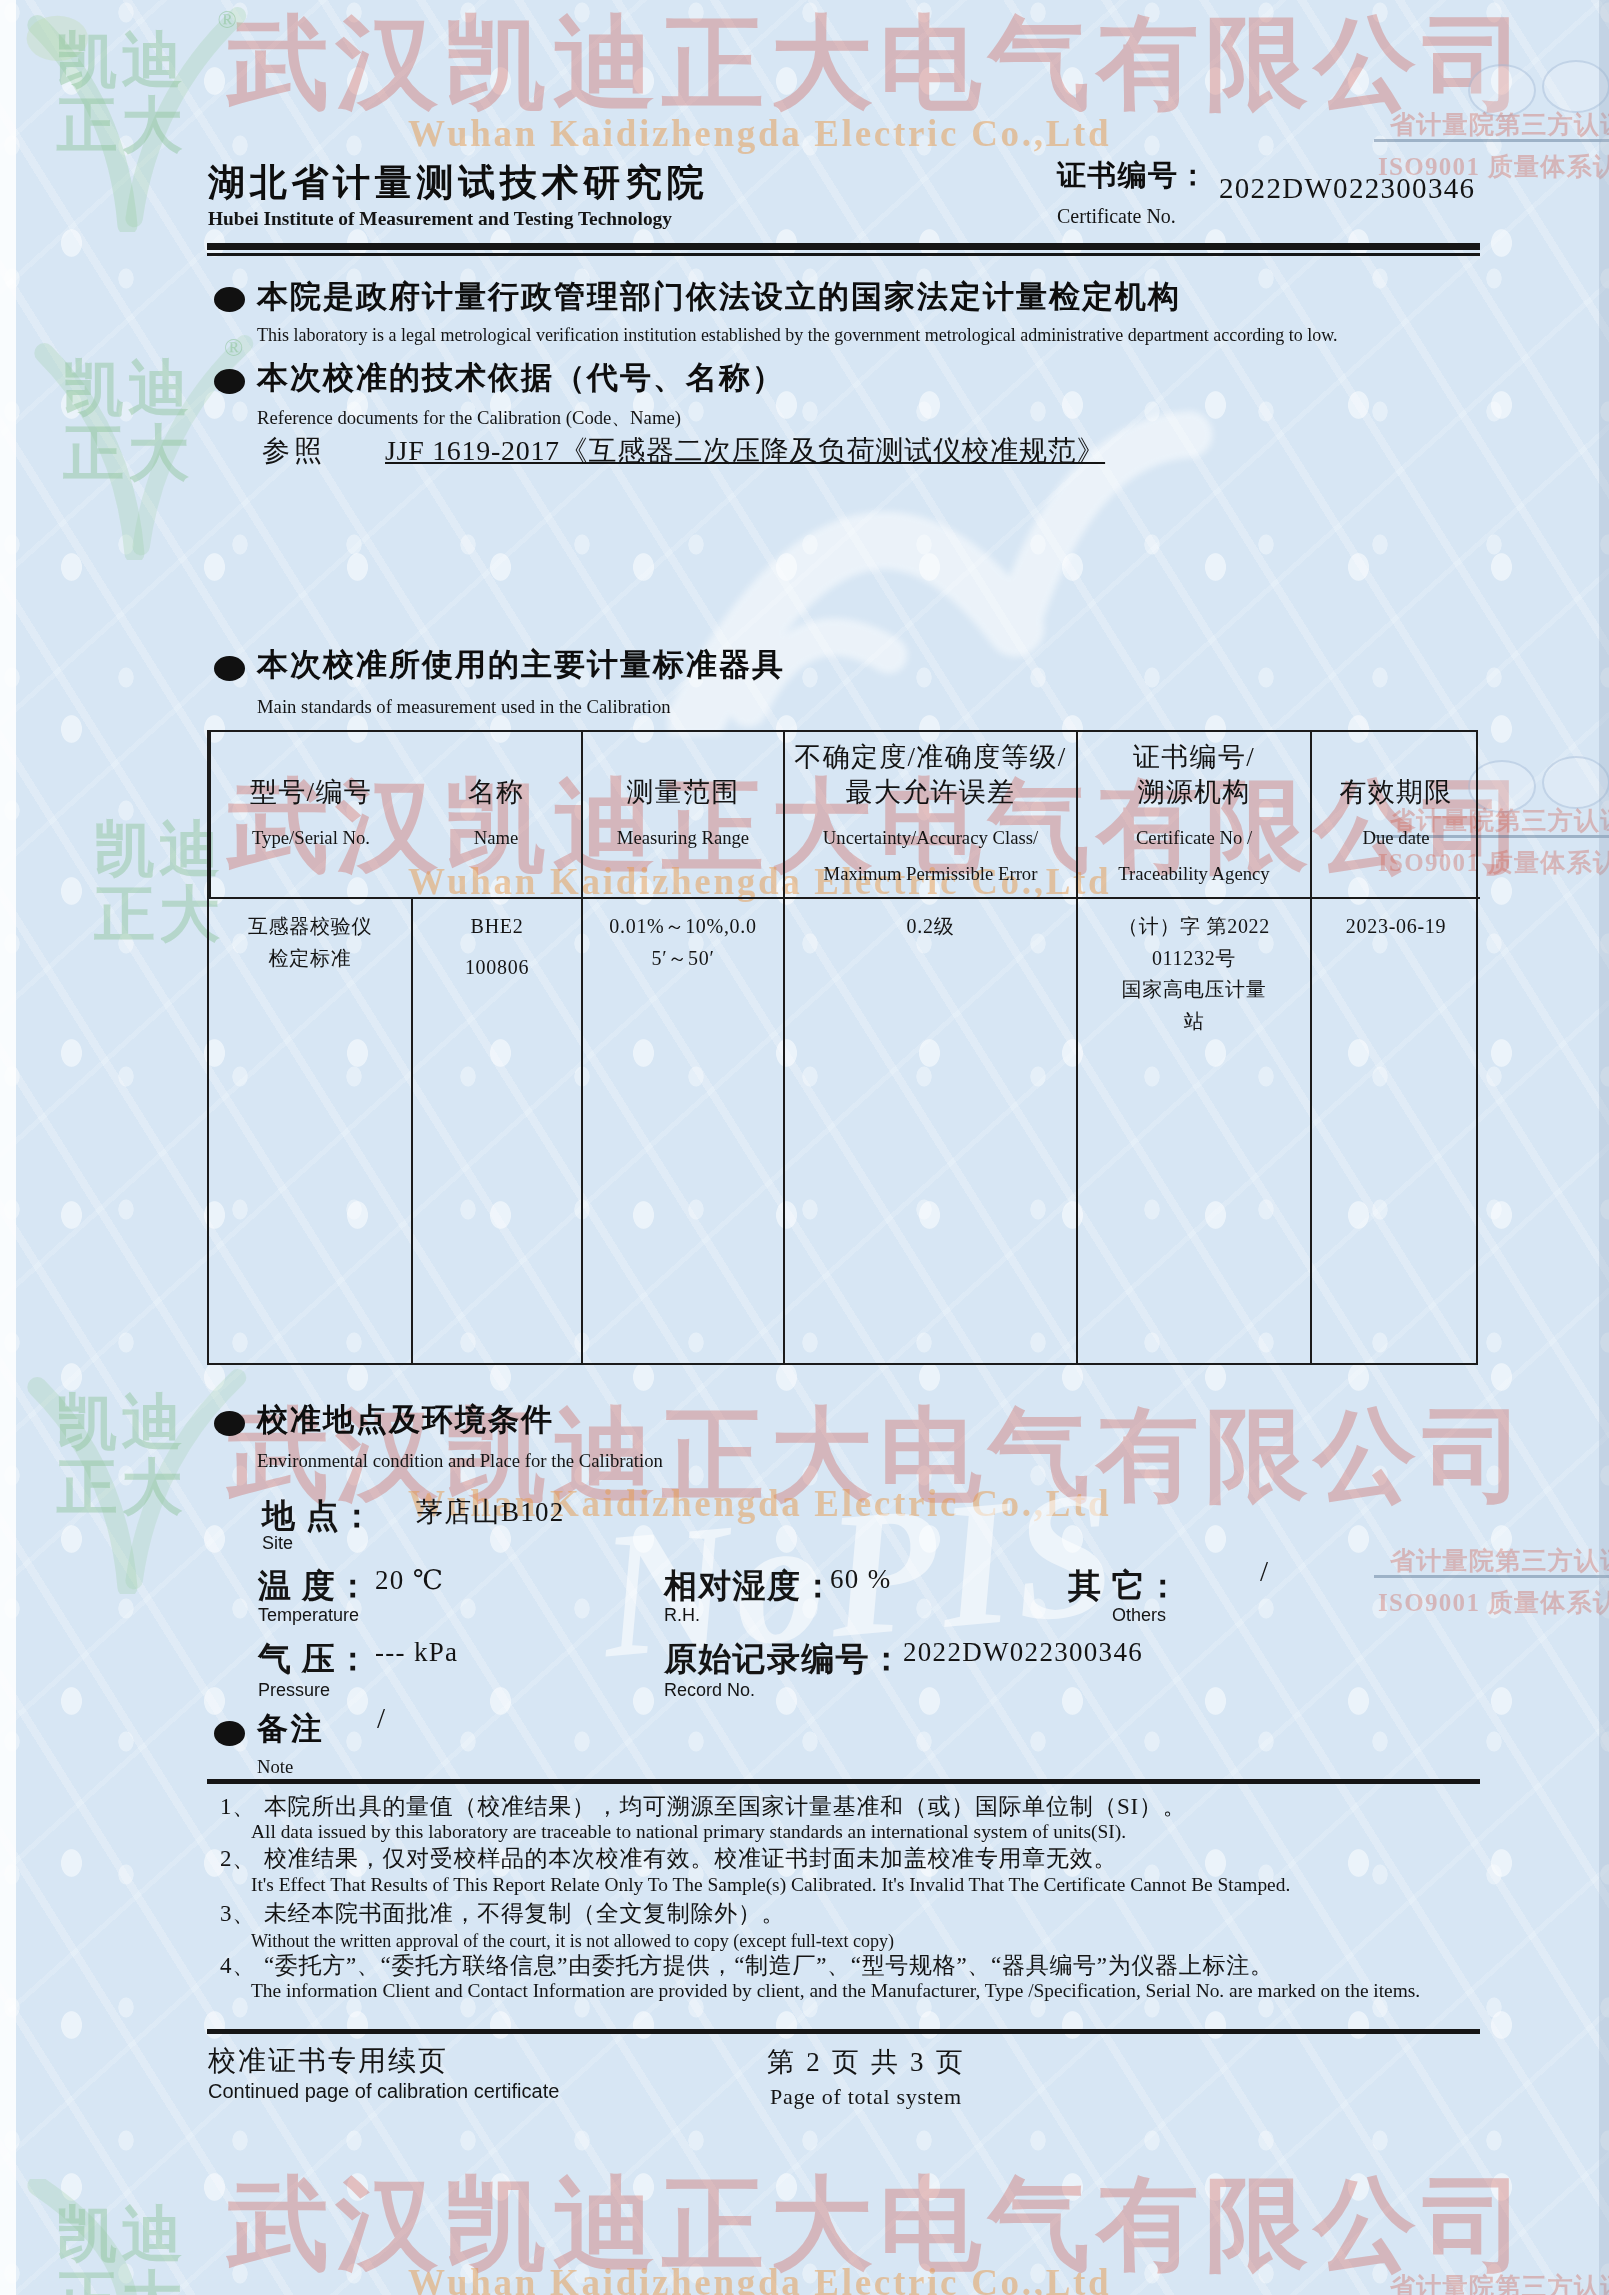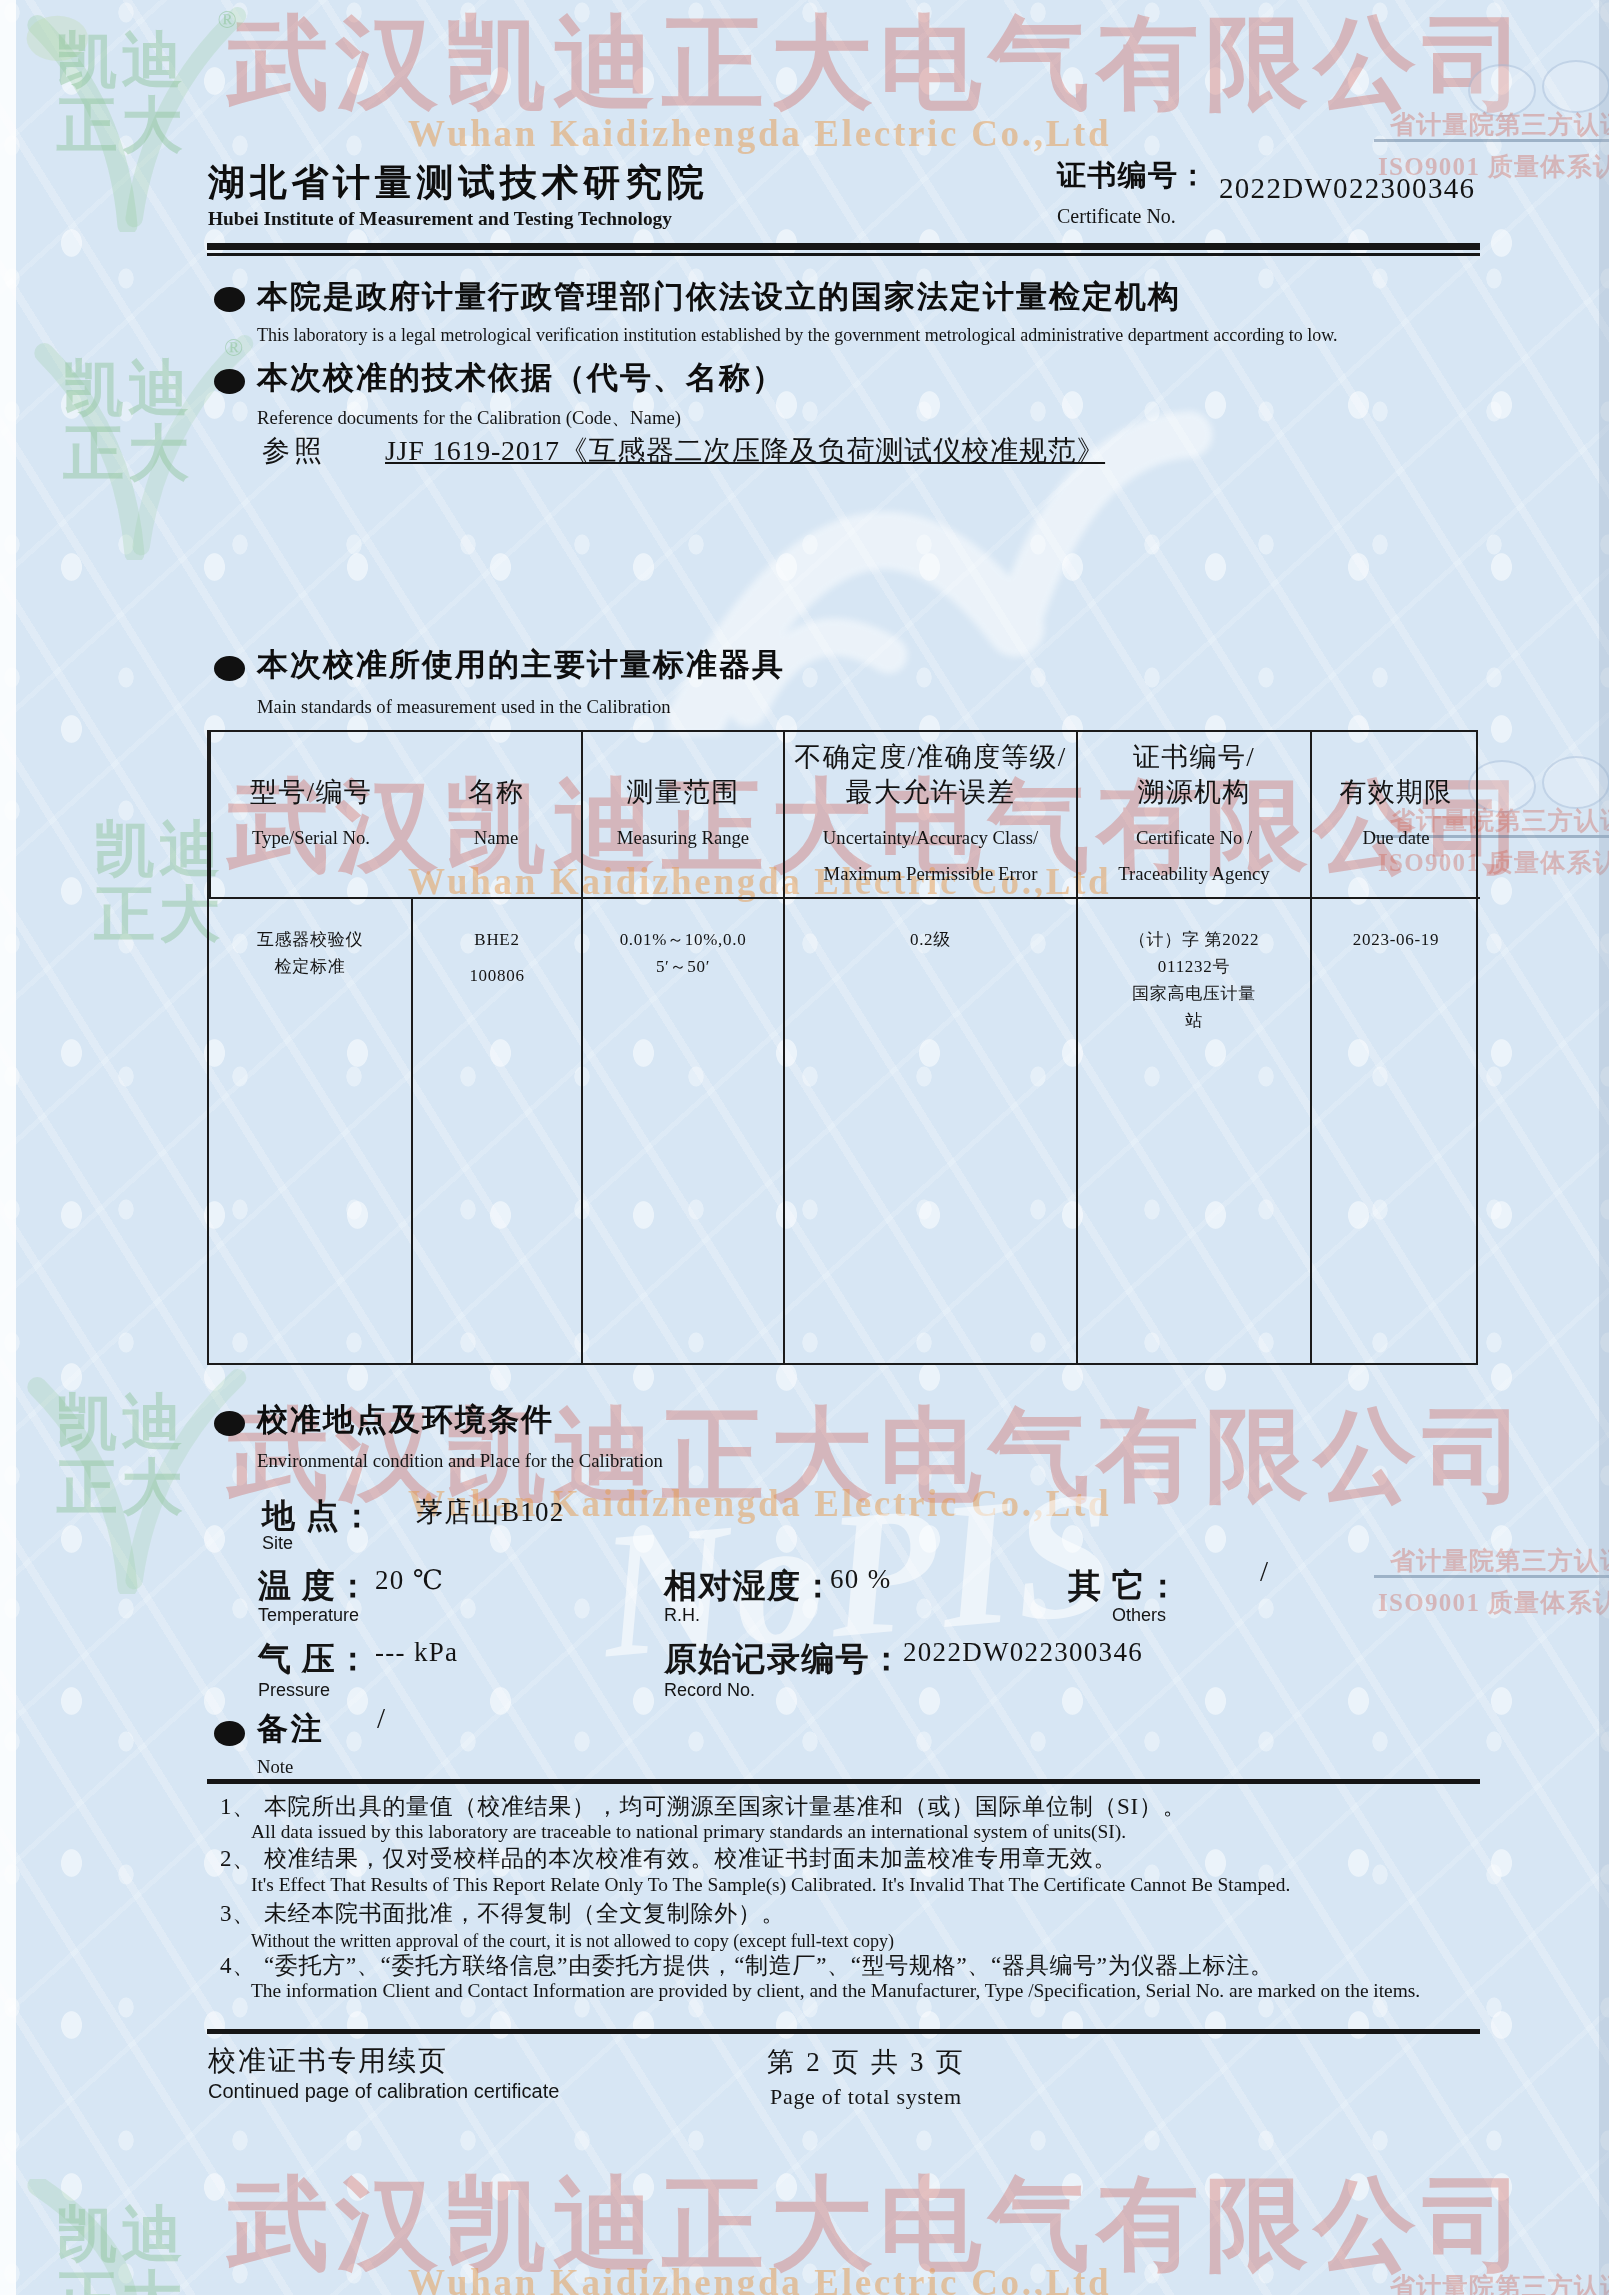--- a/index.html
+++ b/index.html
@@ -96,21 +96,21 @@
   #std-table .cell{box-sizing:border-box;border-left:2px solid #1b1b1b;}
   #std-table .cell.first{border-left:none;}
   #std-table .hcell{
     border-bottom:2.7px solid #1b1b1b;
     display:flex;flex-direction:column;justify-content:center;align-items:center;
     text-align:center;
   }
   #std-table .hc-cn{font-size:27px;line-height:1.3;letter-spacing:1.3px;}
   #std-table .hc-en{font-size:18.7px;line-height:1.7;margin-top:12px;}
   #std-table .dcell{
-    padding-top:28px;text-align:center;font-size:17px;line-height:1.58;letter-spacing:0.7px;
+    padding-top:12px;text-align:center;font-size:20px;line-height:1.58;letter-spacing:0.7px;
   }
 
   #b4{left:214px;top:1411px;} #s4-cn{left:257px;top:1399px;font-size:31px;letter-spacing:2px;}
   #s4-en{left:257px;top:1450px;font-size:18.7px;}
   .envlab{font-size:33px;font-weight:700;letter-spacing:1.3px;}
   .envval{font-size:27px;letter-spacing:1.3px;}
   .enven{font-size:18px;font-family:"Liberation Sans","DejaVu Sans",sans-serif;}
   #site-label{left:262px;top:1494px;} #site-value{left:416px;top:1494px;} #site-en{left:262px;top:1533px;}
   #temp-label{left:258px;top:1564px;} #temp-value{left:375px;top:1564px;} #temp-en{left:258px;top:1605px;}
   #rh-label{left:664px;top:1564px;} #rh-value{left:830px;top:1564px;} #rh-en{left:664px;top:1605px;}

